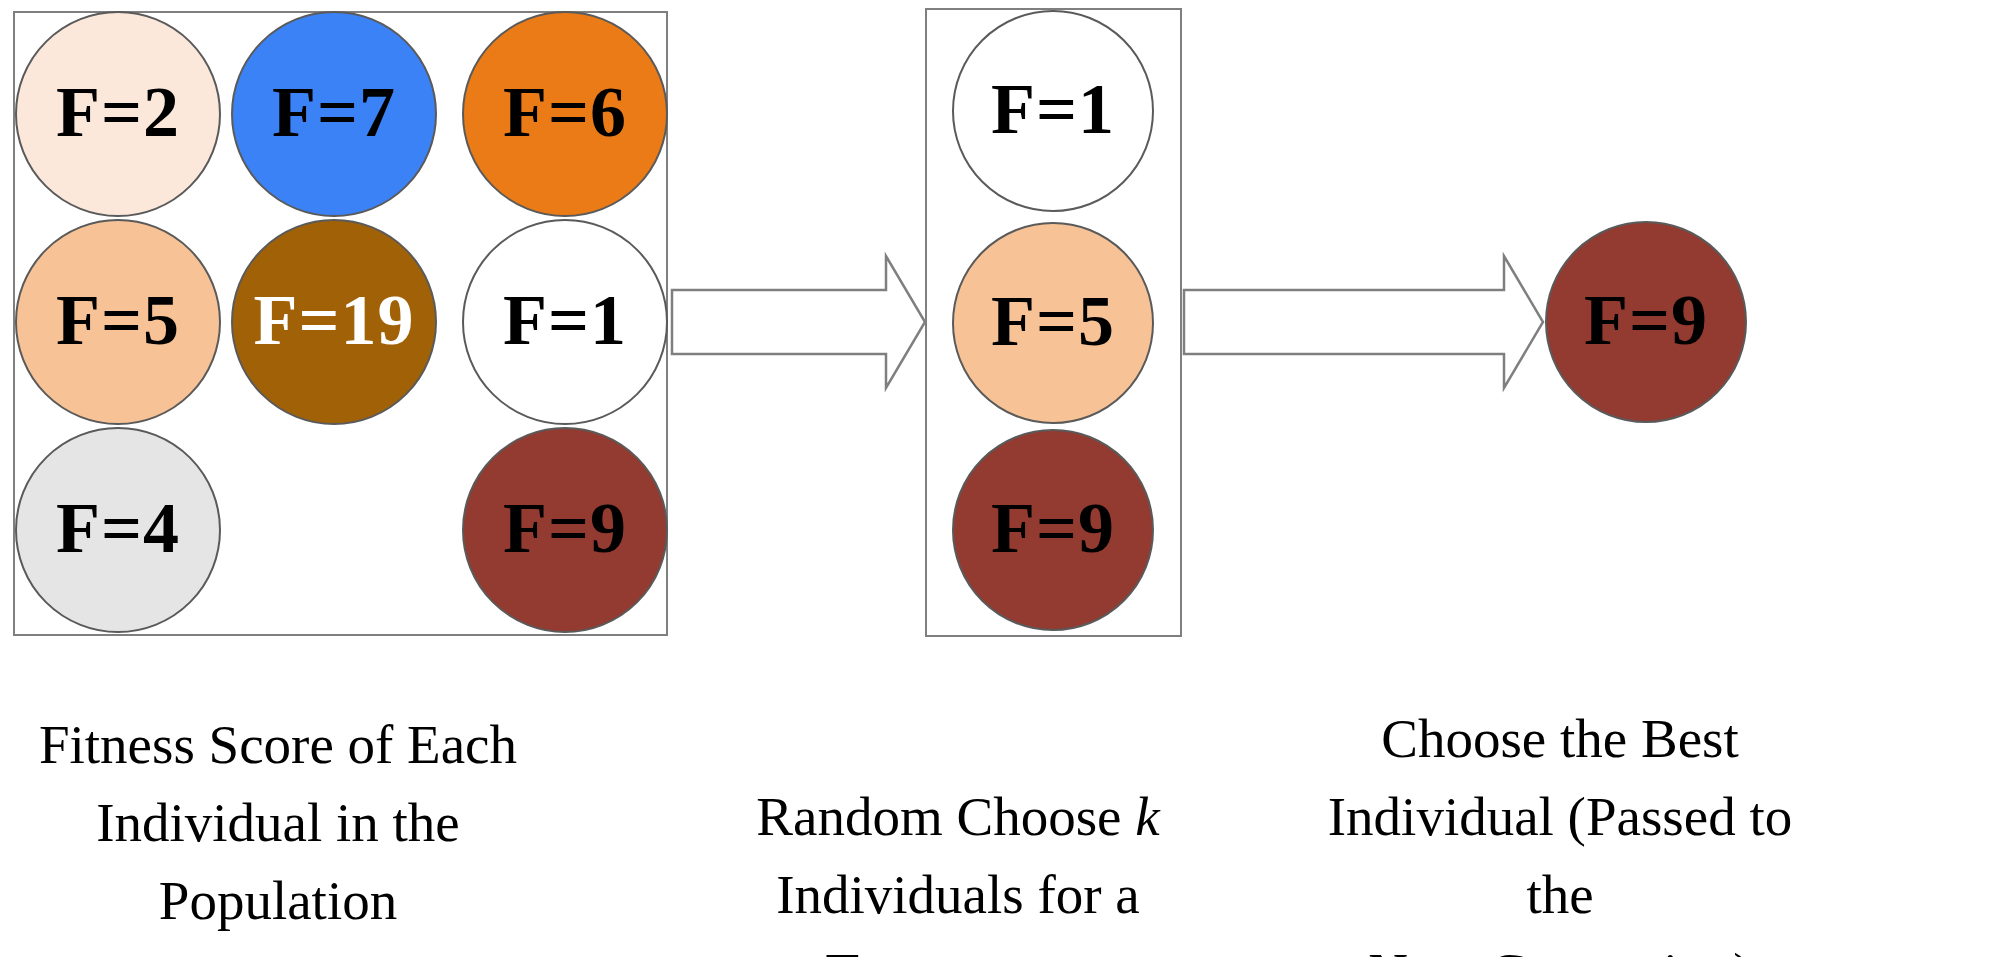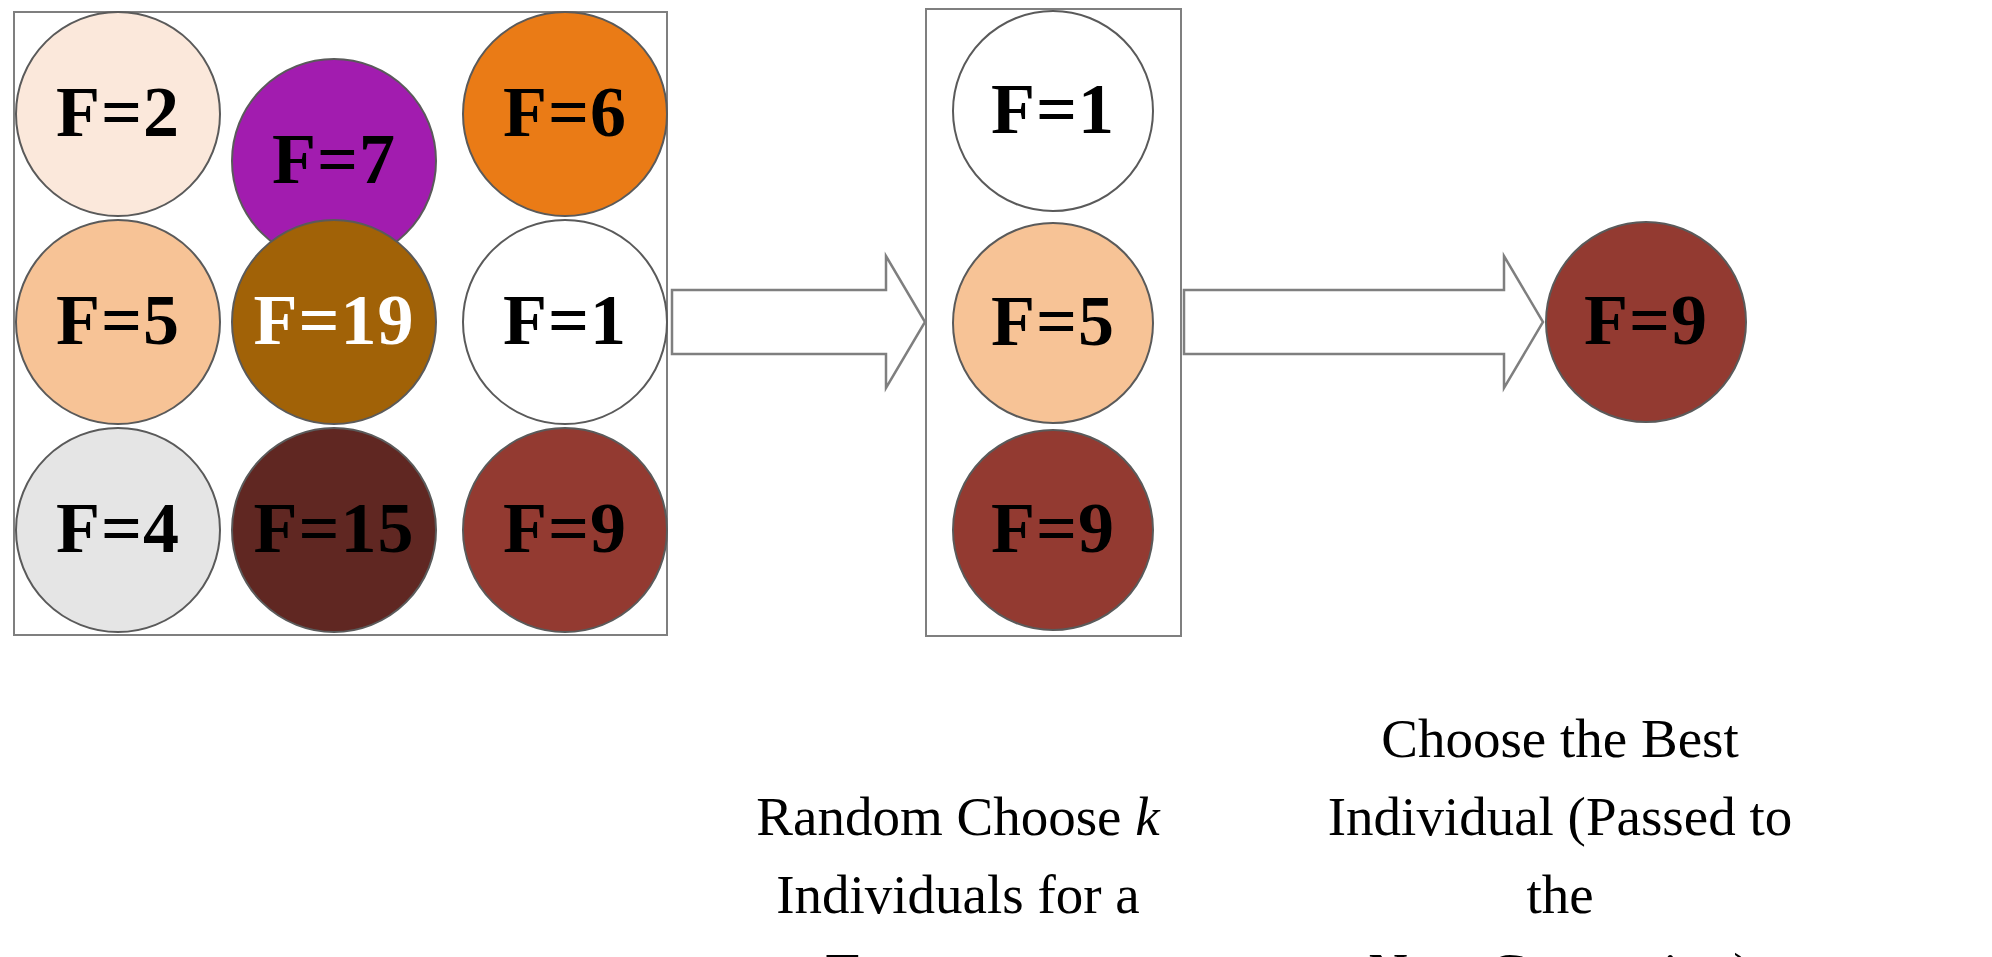--- a/index.html
+++ b/index.html
@@ -61,40 +61,37 @@
   <svg id="arrows" viewBox="0 0 1992 957">
     <polygon points="672,290 886,290 886,256 925,322 886,388 886,354 672,354" fill="#ffffff" stroke="#7f7f7f" stroke-width="2.5" stroke-linejoin="miter"></polygon>
     <polygon points="1184,290 1504,290 1504,256 1543,322 1504,388 1504,354 1184,354" fill="#ffffff" stroke="#7f7f7f" stroke-width="2.5" stroke-linejoin="miter"></polygon>
   </svg>
 
   <div class="frame" style="left:13px; top:11px; width:655px; height:625px;"></div>
 
   <div class="circle" style="left: 15px; top: 11px; background-color: rgb(251, 232, 219);">
     <span class="lbl" style="color: rgb(0, 0, 0);">F=2</span>
   </div>
-  <div class="circle" style="left: 231px; top: 11px; background-color: #a21caf; margin-top: 47px;">
+  <div class="circle" style="left: 231px; top: 11px; background-color: #3b82f6;">
     <span class="lbl" style="color: rgb(0, 0, 0);">F=7</span>
   </div>
   <div class="circle" style="left: 462px; top: 11px; background-color: rgb(234, 123, 22);">
     <span class="lbl" style="color: rgb(0, 0, 0);">F=6</span>
   </div>
   <div class="circle" style="left: 15px; top: 219px; background-color: rgb(247, 195, 150);">
     <span class="lbl" style="color: rgb(0, 0, 0);">F=5</span>
   </div>
   <div class="circle" style="left: 231px; top: 219px; background-color: #a16207; text-align: center;">
     <span class="lbl" style="color: rgb(255, 255, 255);">F=19</span>
   </div>
   <div class="circle" style="left: 462px; top: 219px; background-color: rgb(255, 255, 255);">
     <span class="lbl" style="color: rgb(0, 0, 0);">F=1</span>
   </div>
   <div class="circle" style="left: 15px; top: 427px; background-color: #e5e5e5;">
     <span class="lbl" style="color: rgb(0, 0, 0);">F=4</span>
-  </div>
-  <div class="circle" style="left: 231px; top: 427px; background-color: rgb(96, 39, 34);">
-    <span class="lbl" style="color: rgb(0, 0, 0);">F=15</span>
   </div>
   <div class="circle" style="left: 462px; top: 427px; background-color: rgb(147, 58, 49);">
     <span class="lbl" style="color: rgb(0, 0, 0);">F=9</span>
   </div>
 
   <div class="frame" style="left:925px; top:8px; width:257px; height:629px;"></div>
 
   <div class="circle small" style="left: 952px; top: 10px; background-color: rgb(255, 255, 255);">
     <span class="lbl" style="color: rgb(0, 0, 0);">F=1</span>
   </div>
@@ -102,20 +99,23 @@
     <span class="lbl" style="color: rgb(0, 0, 0);">F=5</span>
   </div>
   <div class="circle small" style="left: 952px; top: 429px; background-color: rgb(147, 58, 49);">
     <span class="lbl" style="color: rgb(0, 0, 0);">F=9</span>
   </div>
 
   <div class="circle small" style="left: 1545px; top: 221px; background-color: rgb(147, 58, 49);">
     <span class="lbl" style="color: rgb(0, 0, 0);">F=9</span>
   </div>
 
+  <div class="caption" style="left:8px; top:706px;">Fitness Score of Each
+Individual in the
+Population</div>
 
   <div class="caption" style="left:688px; top:700px;">
     <span>Random Choose </span><span class="it">k</span><span>
 Individuals for a
 Tournament</span>
   </div>
 
   <div class="caption" style="left:1290px; top:700px;">Choose the Best
 Individual (Passed to the
 Next Generation)</div>

